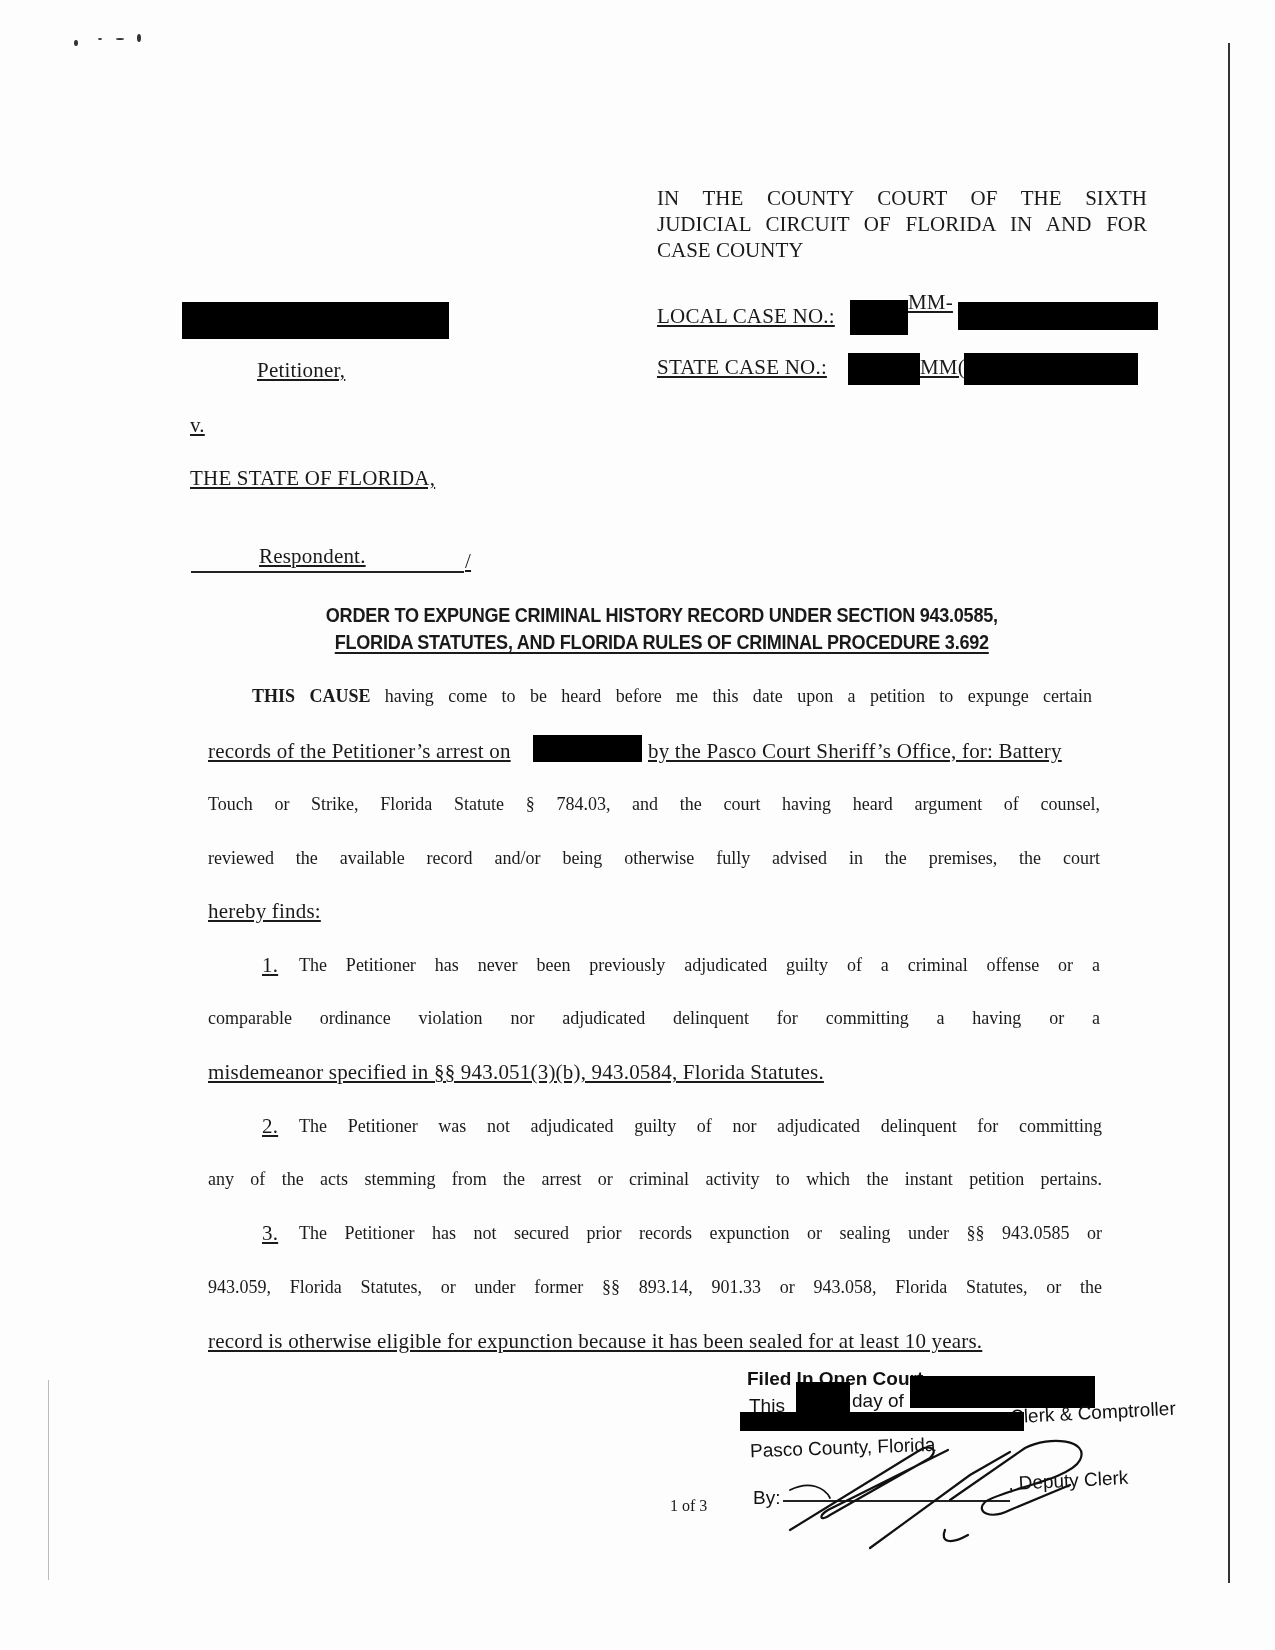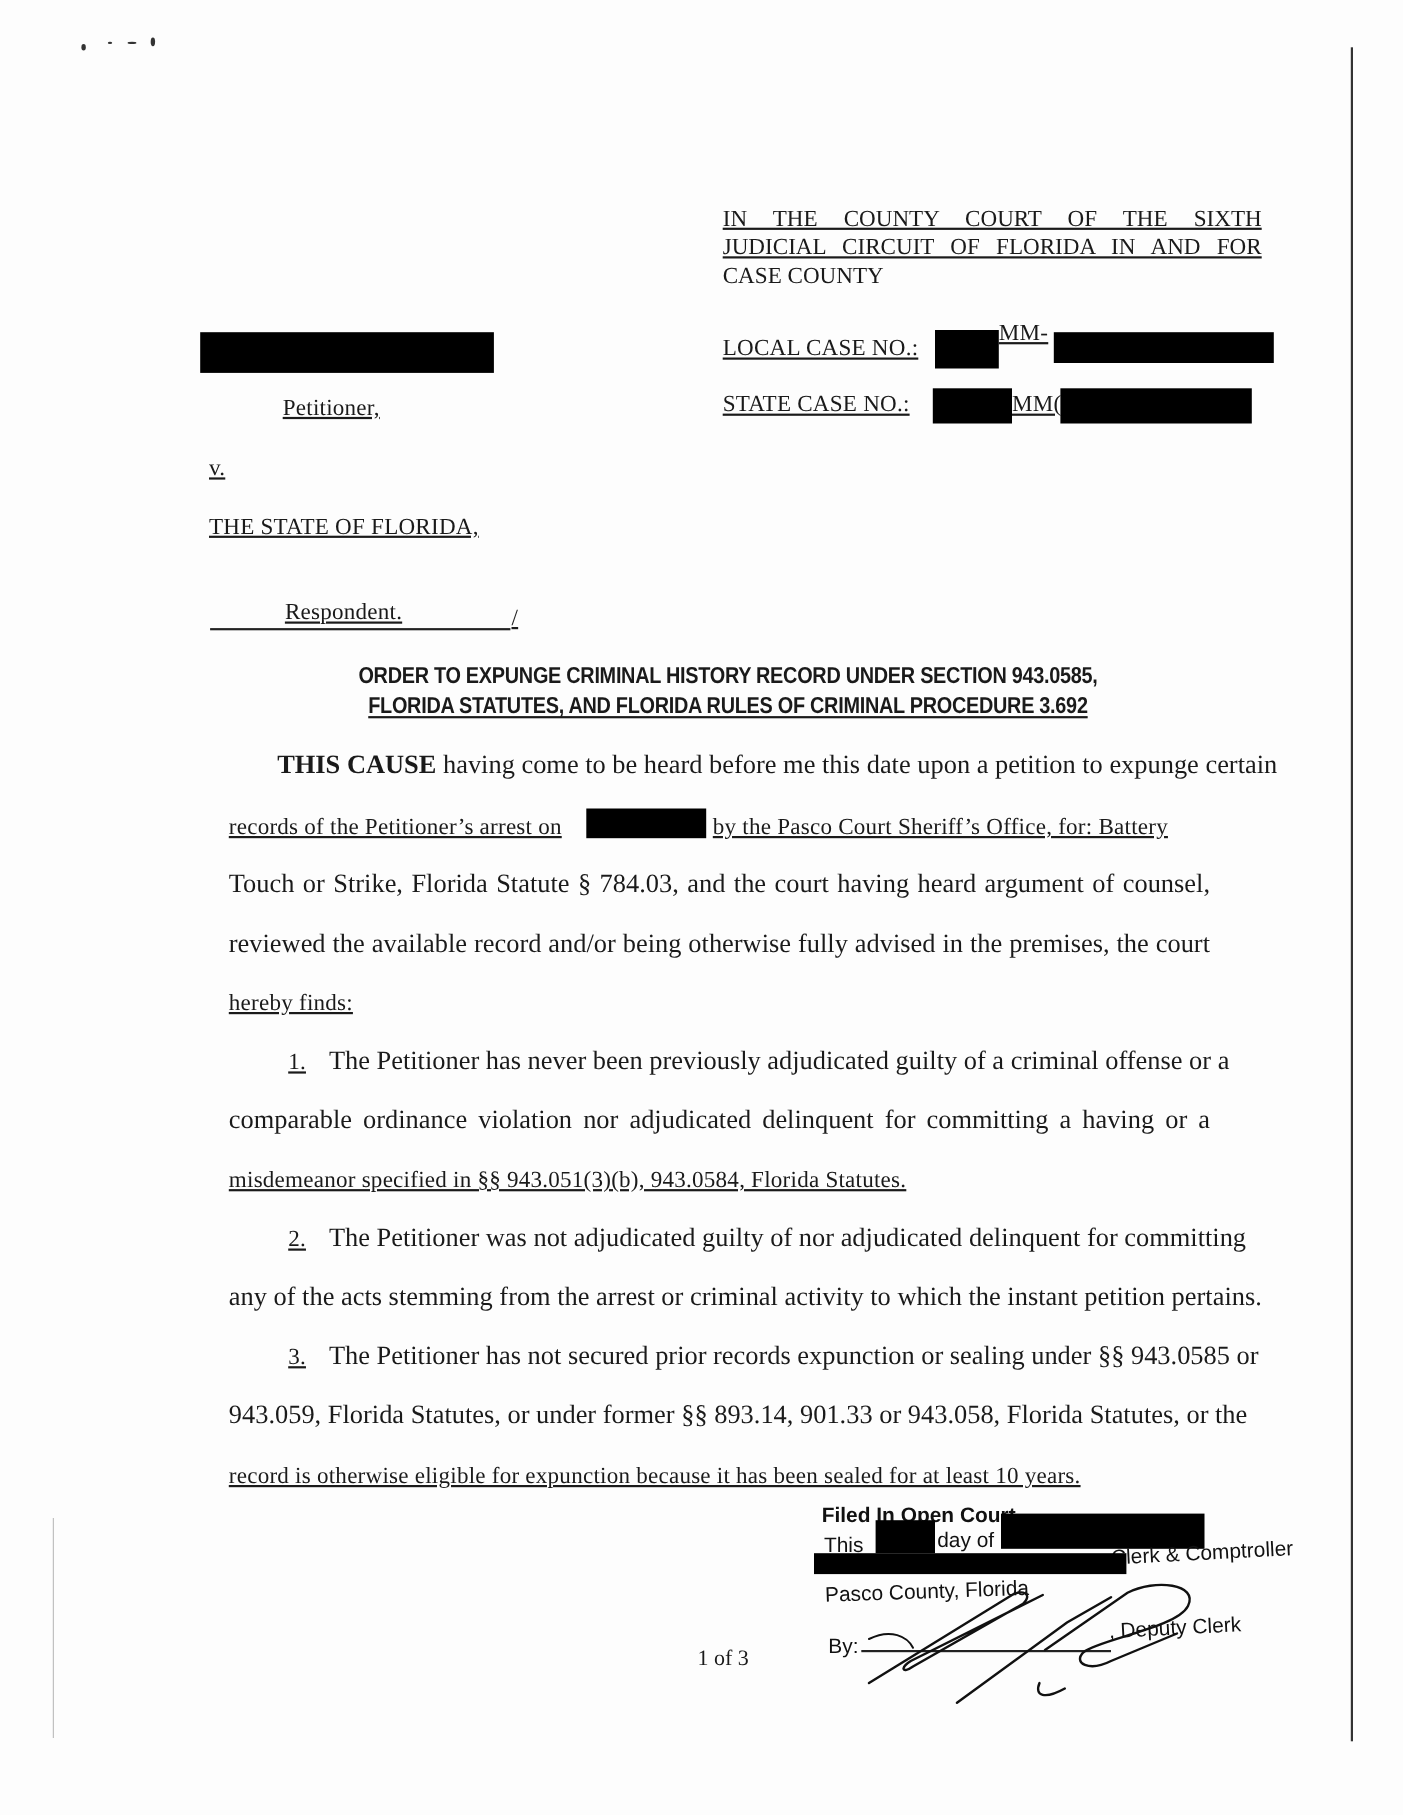--- a/index.html
+++ b/index.html
@@ -5,43 +5,43 @@
     html, body { margin: 0; padding: 0; }
     body {
       width: 1275px; height: 1650px; position: relative; overflow: hidden;
       background: #fdfdfd; color: #1a1a1a;
       font-family: "Liberation Serif", "DejaVu Serif", serif;
     }
     .abs { position: absolute; white-space: nowrap; }
     .redact { position: absolute; background: #000; }
     .caption { font-size: 21px; letter-spacing: 0.2px; text-decoration: underline; }
     .court { font-size: 21px; line-height: 26px; }
-    .court .jl { display: block; text-align: justify; text-align-last: justify; width: 490px; text-decoration: underline; }
+    .court .jl { display: block; text-align: justify; text-align-last: justify; width: 490px; }
     .court .last { display: block; }
     .title {
       font-family: "Liberation Sans Narrow", "Liberation Sans", "DejaVu Sans", sans-serif;
       font-weight: bold; font-size: 21px; letter-spacing: -0.3px;
       text-align: center; width: 900px; line-height: 27px;
       transform: scaleX(0.86); transform-origin: left top;
     }
     .title .l2 { text-decoration: underline; text-decoration-thickness: 2px; text-underline-offset: 3px; }
     .body-line {
-      font-size: 24px; line-height: 24px; width: 892px;
+      font-size: 18px; line-height: 24px; width: 892px;
       text-align: justify; text-align-last: justify;
     }
     .bold { font-weight: bold; }
     .stamp {
       font-family: "Liberation Sans", "DejaVu Sans", sans-serif;
       font-size: 19px; color: #111;
     }
     .stamp-bold { font-weight: bold; }
     .vline { position: absolute; background: #333; }
     .hline { position: absolute; background: #222; }
     .speck { position: absolute; background: #333; border-radius: 50%; }
-    .pageno { font-size: 20px; }
+    .pageno { font-size: 16px; margin-left: 36px; }
   </style>
 </head>
 <body>
 
 <div class="speck" style="left:74px;top:40px;width:4px;height:6px;"></div>
 <div class="speck" style="left:98px;top:38px;width:4px;height:2px;"></div>
 <div class="speck" style="left:116px;top:38px;width:8px;height:2px;"></div>
 <div class="speck" style="left:137px;top:34px;width:4px;height:8px;"></div>
 
 <div class="vline" style="left:1228px;top:43px;width:2px;height:1540px;"></div>

